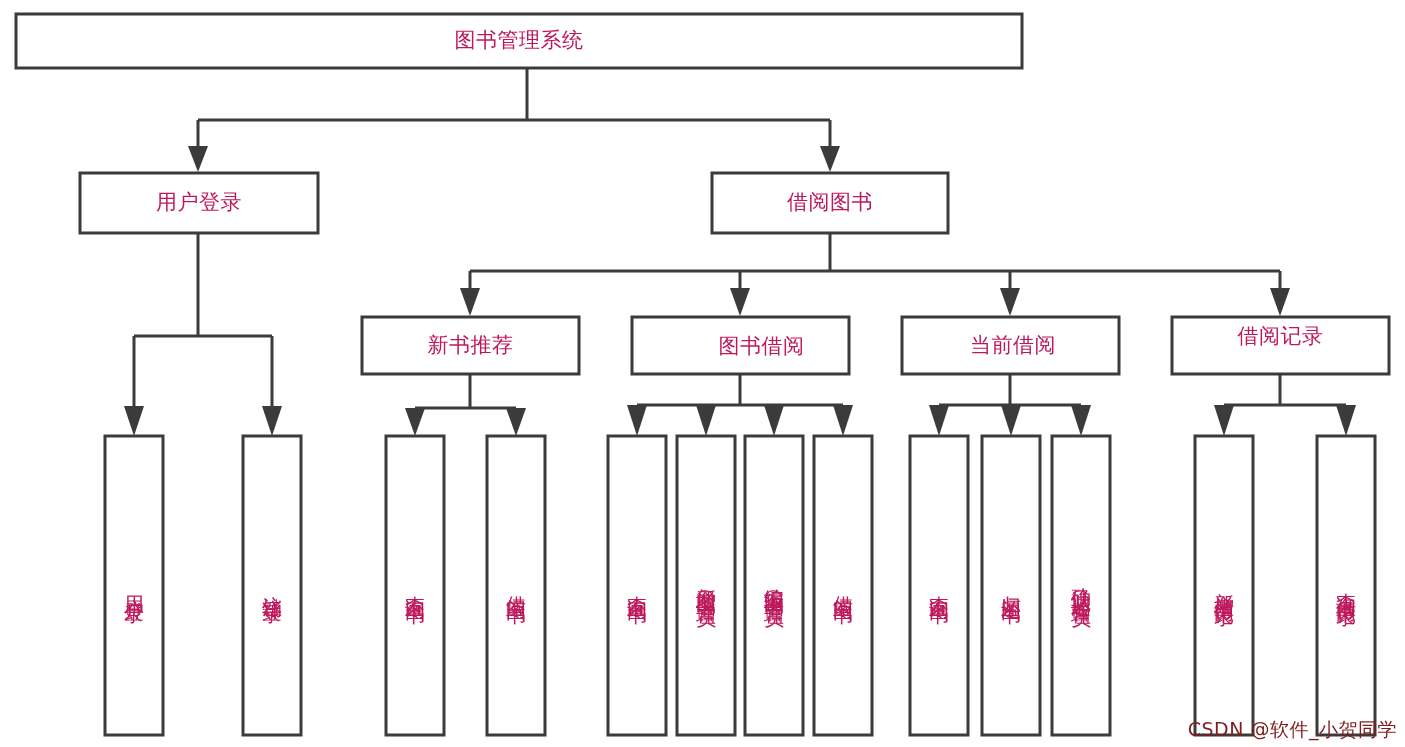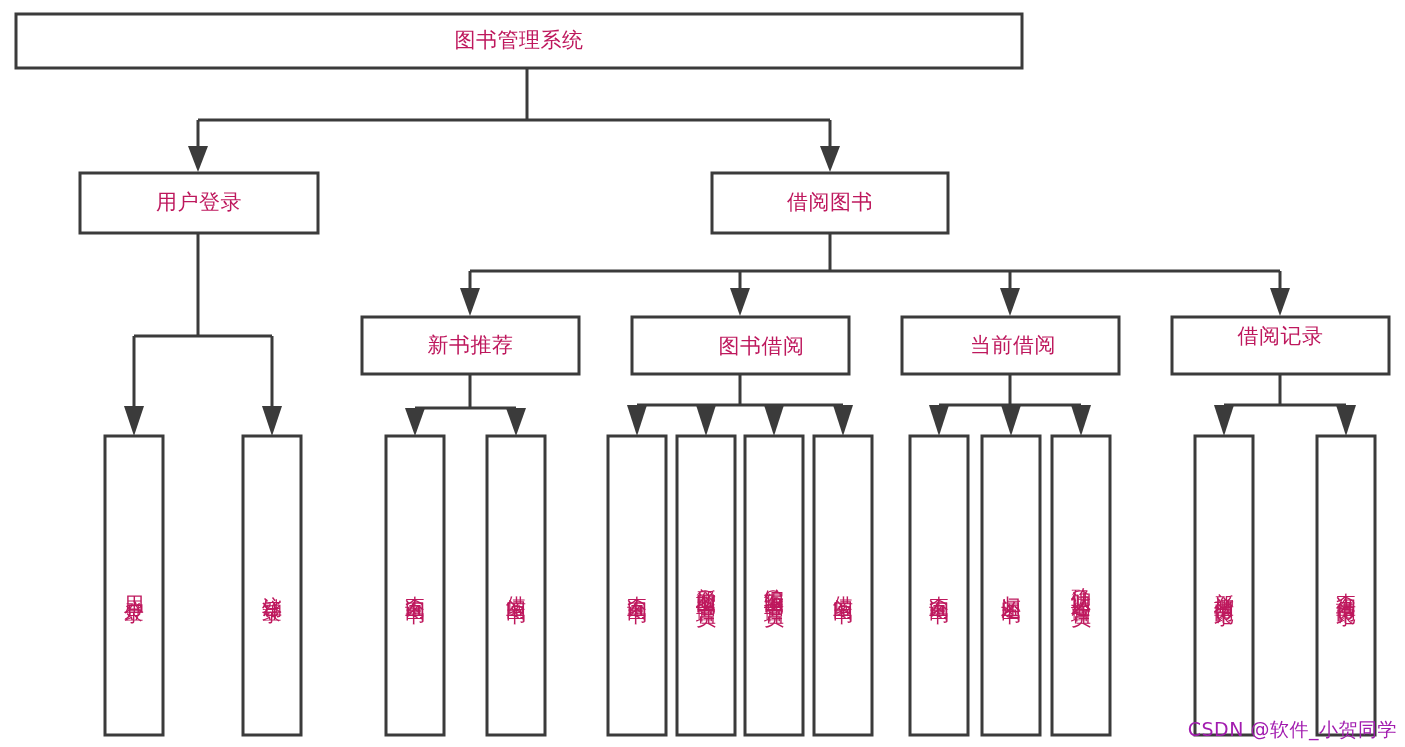--- a/index.html
+++ b/index.html
@@ -63,21 +63,21 @@
     line-height: 1.15;
     letter-spacing: 3px;
     align-items: center;
     justify-content: center;
   }
   .watermark {
     position: absolute;
     right: 8px;
     bottom: 4px;
     font-size: 19px;
-    color: #a21caf;
+    color: #7f1d1d;
     font-family: "DejaVu Sans", "Liberation Sans", sans-serif;
     letter-spacing: 0.5px;
     white-space: nowrap;
   }
 </style>
 </head>
 <body>
 
 <div id="diagram-root">
 

